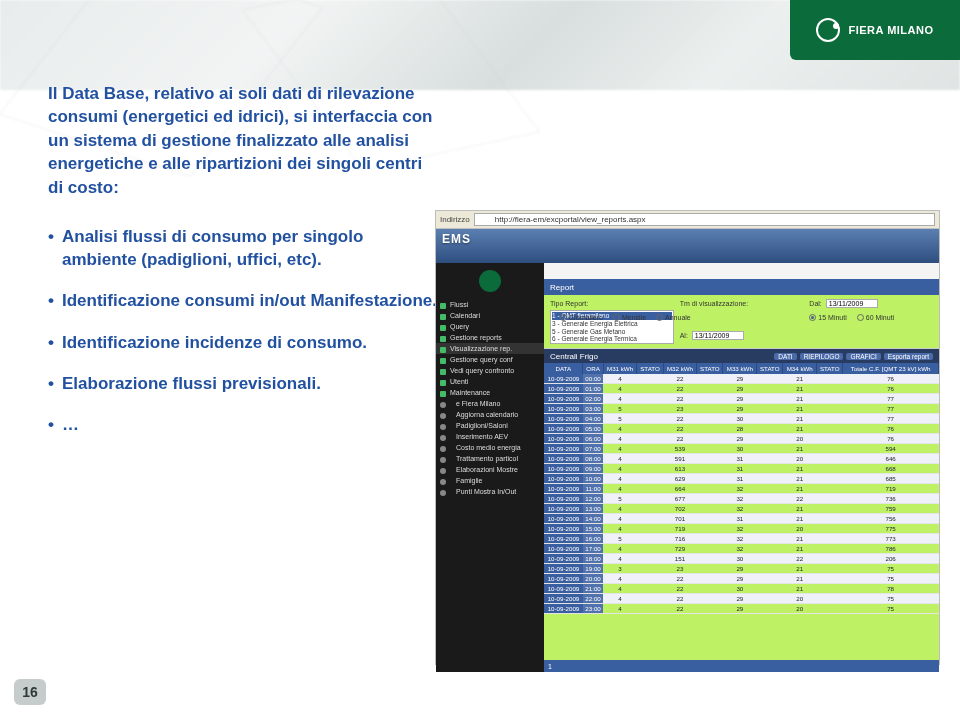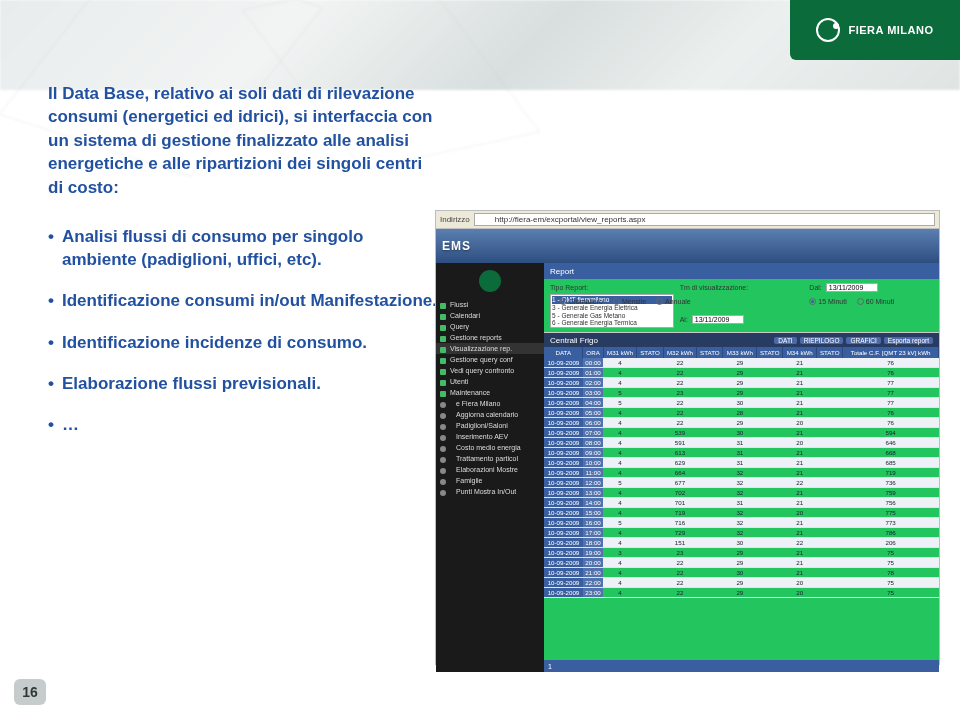--- a/index.html
+++ b/index.html
@@ -18,33 +18,33 @@
   .intro { font-size:17px; line-height:1.38; font-weight:bold; }
   .bullets { margin-top:26px; font-size:17px; line-height:1.36; font-weight:bold; }
   .bullets li { list-style:none; position:relative; padding-left:14px; margin-bottom:18px; }
   .bullets li::before { content:"•"; position:absolute; left:0; top:0; }
 
   
   .shot { position:absolute; top:210px; left:435px; width:505px; height:455px; background:#f4f4f4; border:1px solid #bdbdbd; font-size:8px; color:#222; }
   .shot .addr { height:18px; background:#ece9d8; border-bottom:1px solid #c0c0c0; display:flex; align-items:center; gap:4px; padding:0 4px; font-size:8px; }
   .shot .addr .lbl { color:#444; }
   .shot .addr .url { background:#fff; border:1px solid #aaa; padding:1px 20px; flex:1; color:#333; }
-  .app-hdr { height:26px; background:linear-gradient(#5a7fb0,#2e4e80); display:flex; align-items:center; padding:17px 6px; }
+  .app-hdr { height:26px; background:linear-gradient(#5a7fb0,#2e4e80); display:flex; align-items:flex-end; padding:17px 6px; }
   .app-hdr .ems { color:#fff; font-weight:bold; font-size:12px; letter-spacing:1px; text-shadow:0 1px 2px rgba(0,0,0,.4); }
   .main { display:flex; height:calc(100% - 44px); }
   .side { width:108px; background:#1a1a1a; color:#ddd; padding:4px 0; font-size:7px; overflow:hidden; }
   .side .slogo { height:28px; display:flex; align-items:center; justify-content:center; margin-bottom:4px; }
   .side .slogo-badge { width:22px; height:22px; background:#0b6b3a; border-radius:50%; }
   .side .grp { padding:2px 6px 2px 14px; position:relative; white-space:nowrap; overflow:hidden; text-overflow:ellipsis; }
   .side .grp::before { content:""; position:absolute; left:4px; top:4px; width:6px; height:6px; background:#4b6; border-radius:1px; }
   .side .sub { padding-left:20px; }
   .side .sub::before { background:#888; border-radius:50%; }
   .side .hi { background:#333; }
 
-  .report { flex:1; background:#22c55e; display:flex; flex-direction:column; }
+  .report { flex:1; background:#bef264; display:flex; flex-direction:column;margin-top:16px; }
   .report .rhdr { height:16px; background:#3a5fa0; color:#fff; display:flex; align-items:center; padding:0 6px; font-size:8px; }
   .report .filters { height:54px; padding:4px 6px; font-size:7px; color:#333; display:grid; grid-template-columns:1fr 1fr 1fr; gap:2px 6px; border-bottom:1px solid #ccc; }
   .filters .cell { display:flex; align-items:center; gap:4px; }
   .filters input[type=text] { border:1px solid #aaa; font-size:7px; padding:0 2px; width:52px; }
   .filters .listsel { grid-column:1/2; grid-row:2/4; border:1px solid #aaa; background:#fff; font-size:6.5px; padding:1px; line-height:1.2; height:34px; overflow:hidden; }
   .filters .listsel div.sel { background:#3a5fa0; color:#fff; }
   .radio { width:7px; height:7px; border:1px solid #666; border-radius:50%; display:inline-block; position:relative; }
   .radio.on::after { content:""; position:absolute; inset:1px; background:#3a5fa0; border-radius:50%; }
 
   .panel-title { height:14px; background:#283b60; color:#fff; padding:0 6px; display:flex; align-items:center; justify-content:space-between; font-size:8px; }

